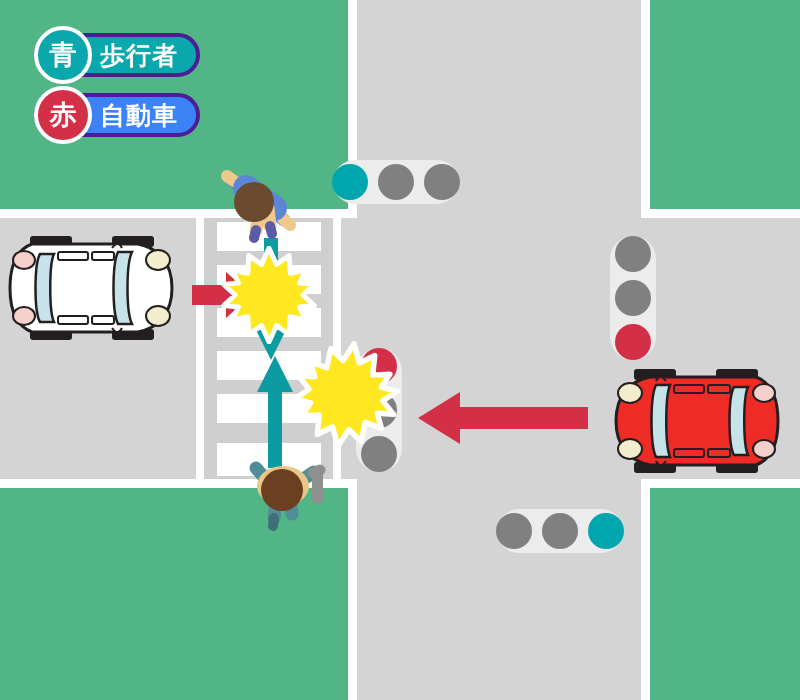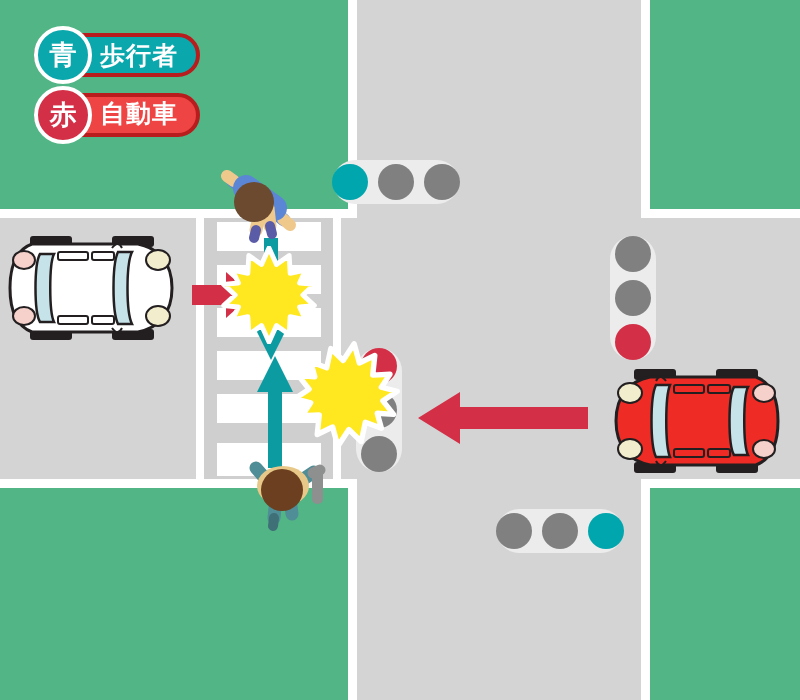--- a/index.html
+++ b/index.html
@@ -96,34 +96,34 @@
   }
   .legend-row {
     position: relative;
     height: 50px;
     display: flex;
     align-items: center;
   }
   .legend-pill {
     height: 44px;
     border-radius: 25px;
-    border: 4px solid #b91c1c;
+    border: 4px solid #4c1d95;
     box-sizing: border-box;
     display: flex;
     align-items: center;
     padding: 0 18px 0 62px;
     color: #ffffff;
     font-size: 25px;
     font-weight: bold;
     letter-spacing: 1px;
     line-height: 1;
     white-space: nowrap;
   }
   .legend-pill.teal { background: #0aa7ac; }
-  .legend-pill.red  { background: #ef4444; font-family: Liberation Mono, monospace; }
+  .legend-pill.red  { background: #3b82f6; }
   .legend-badge {
     position: absolute;
     left: 0;
     top: 0;
     width: 58px;
     height: 58px;
     margin-top: -4px;
     border-radius: 50%;
     border: 4px solid #ffffff;
     box-sizing: border-box;

